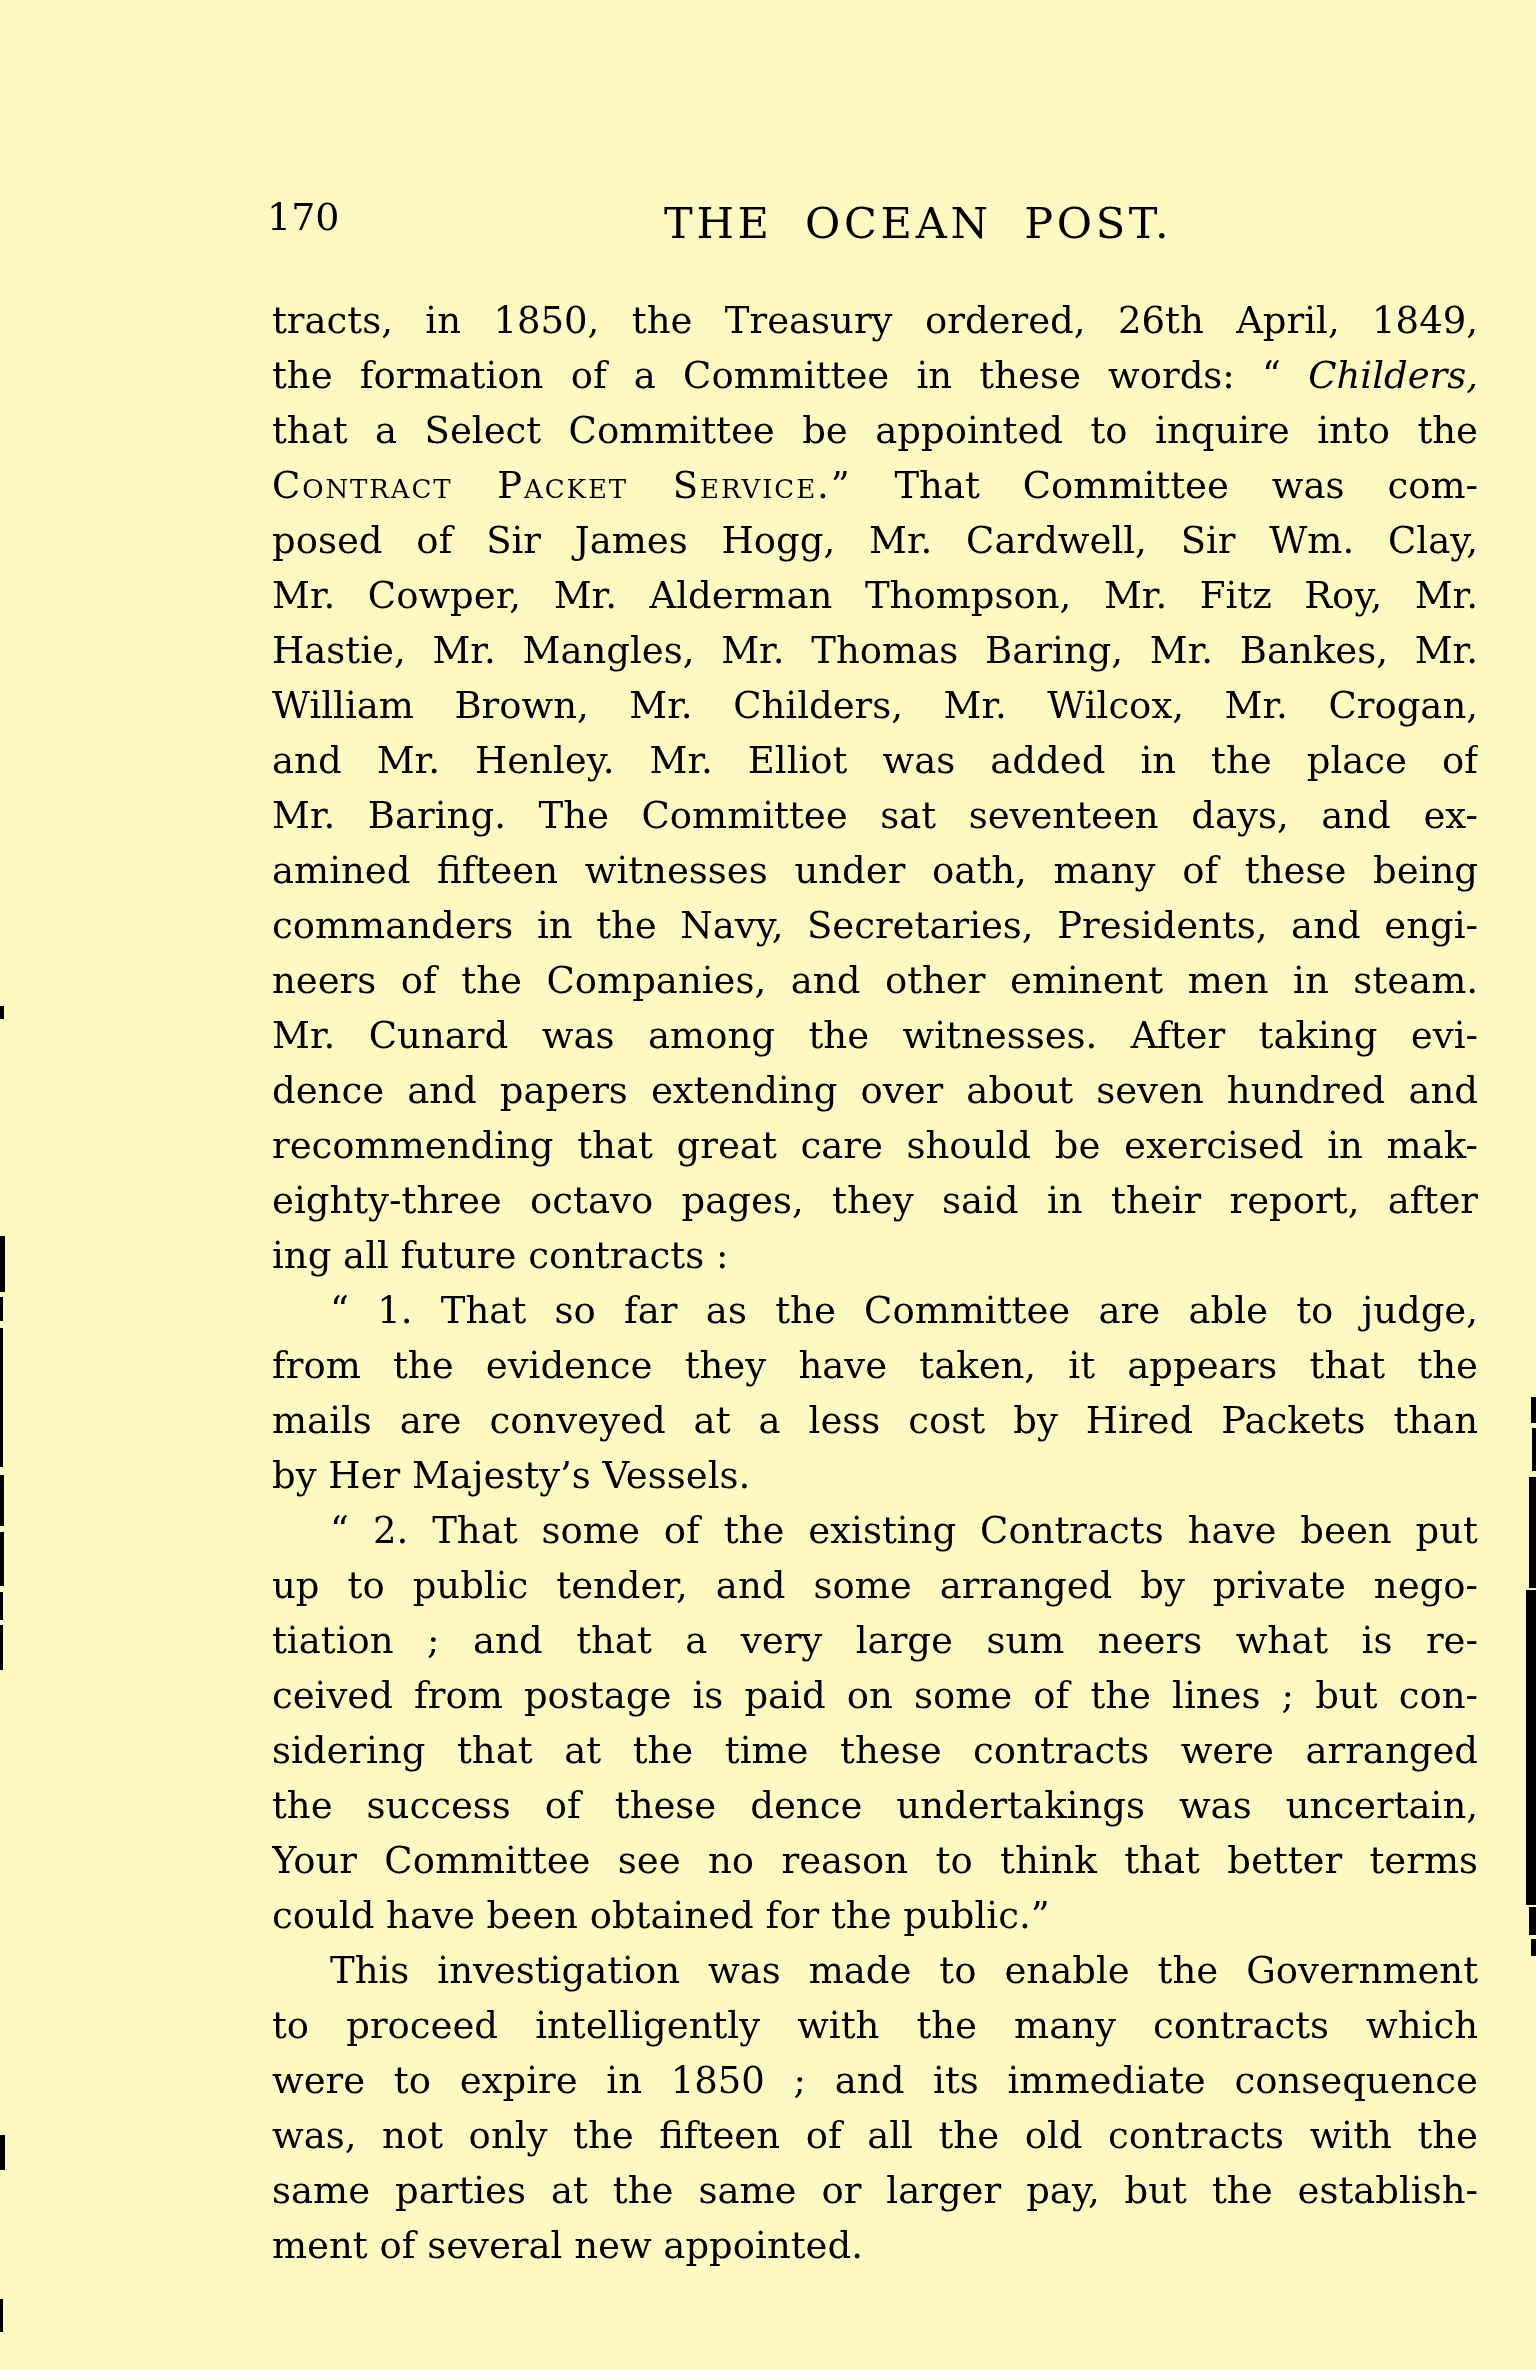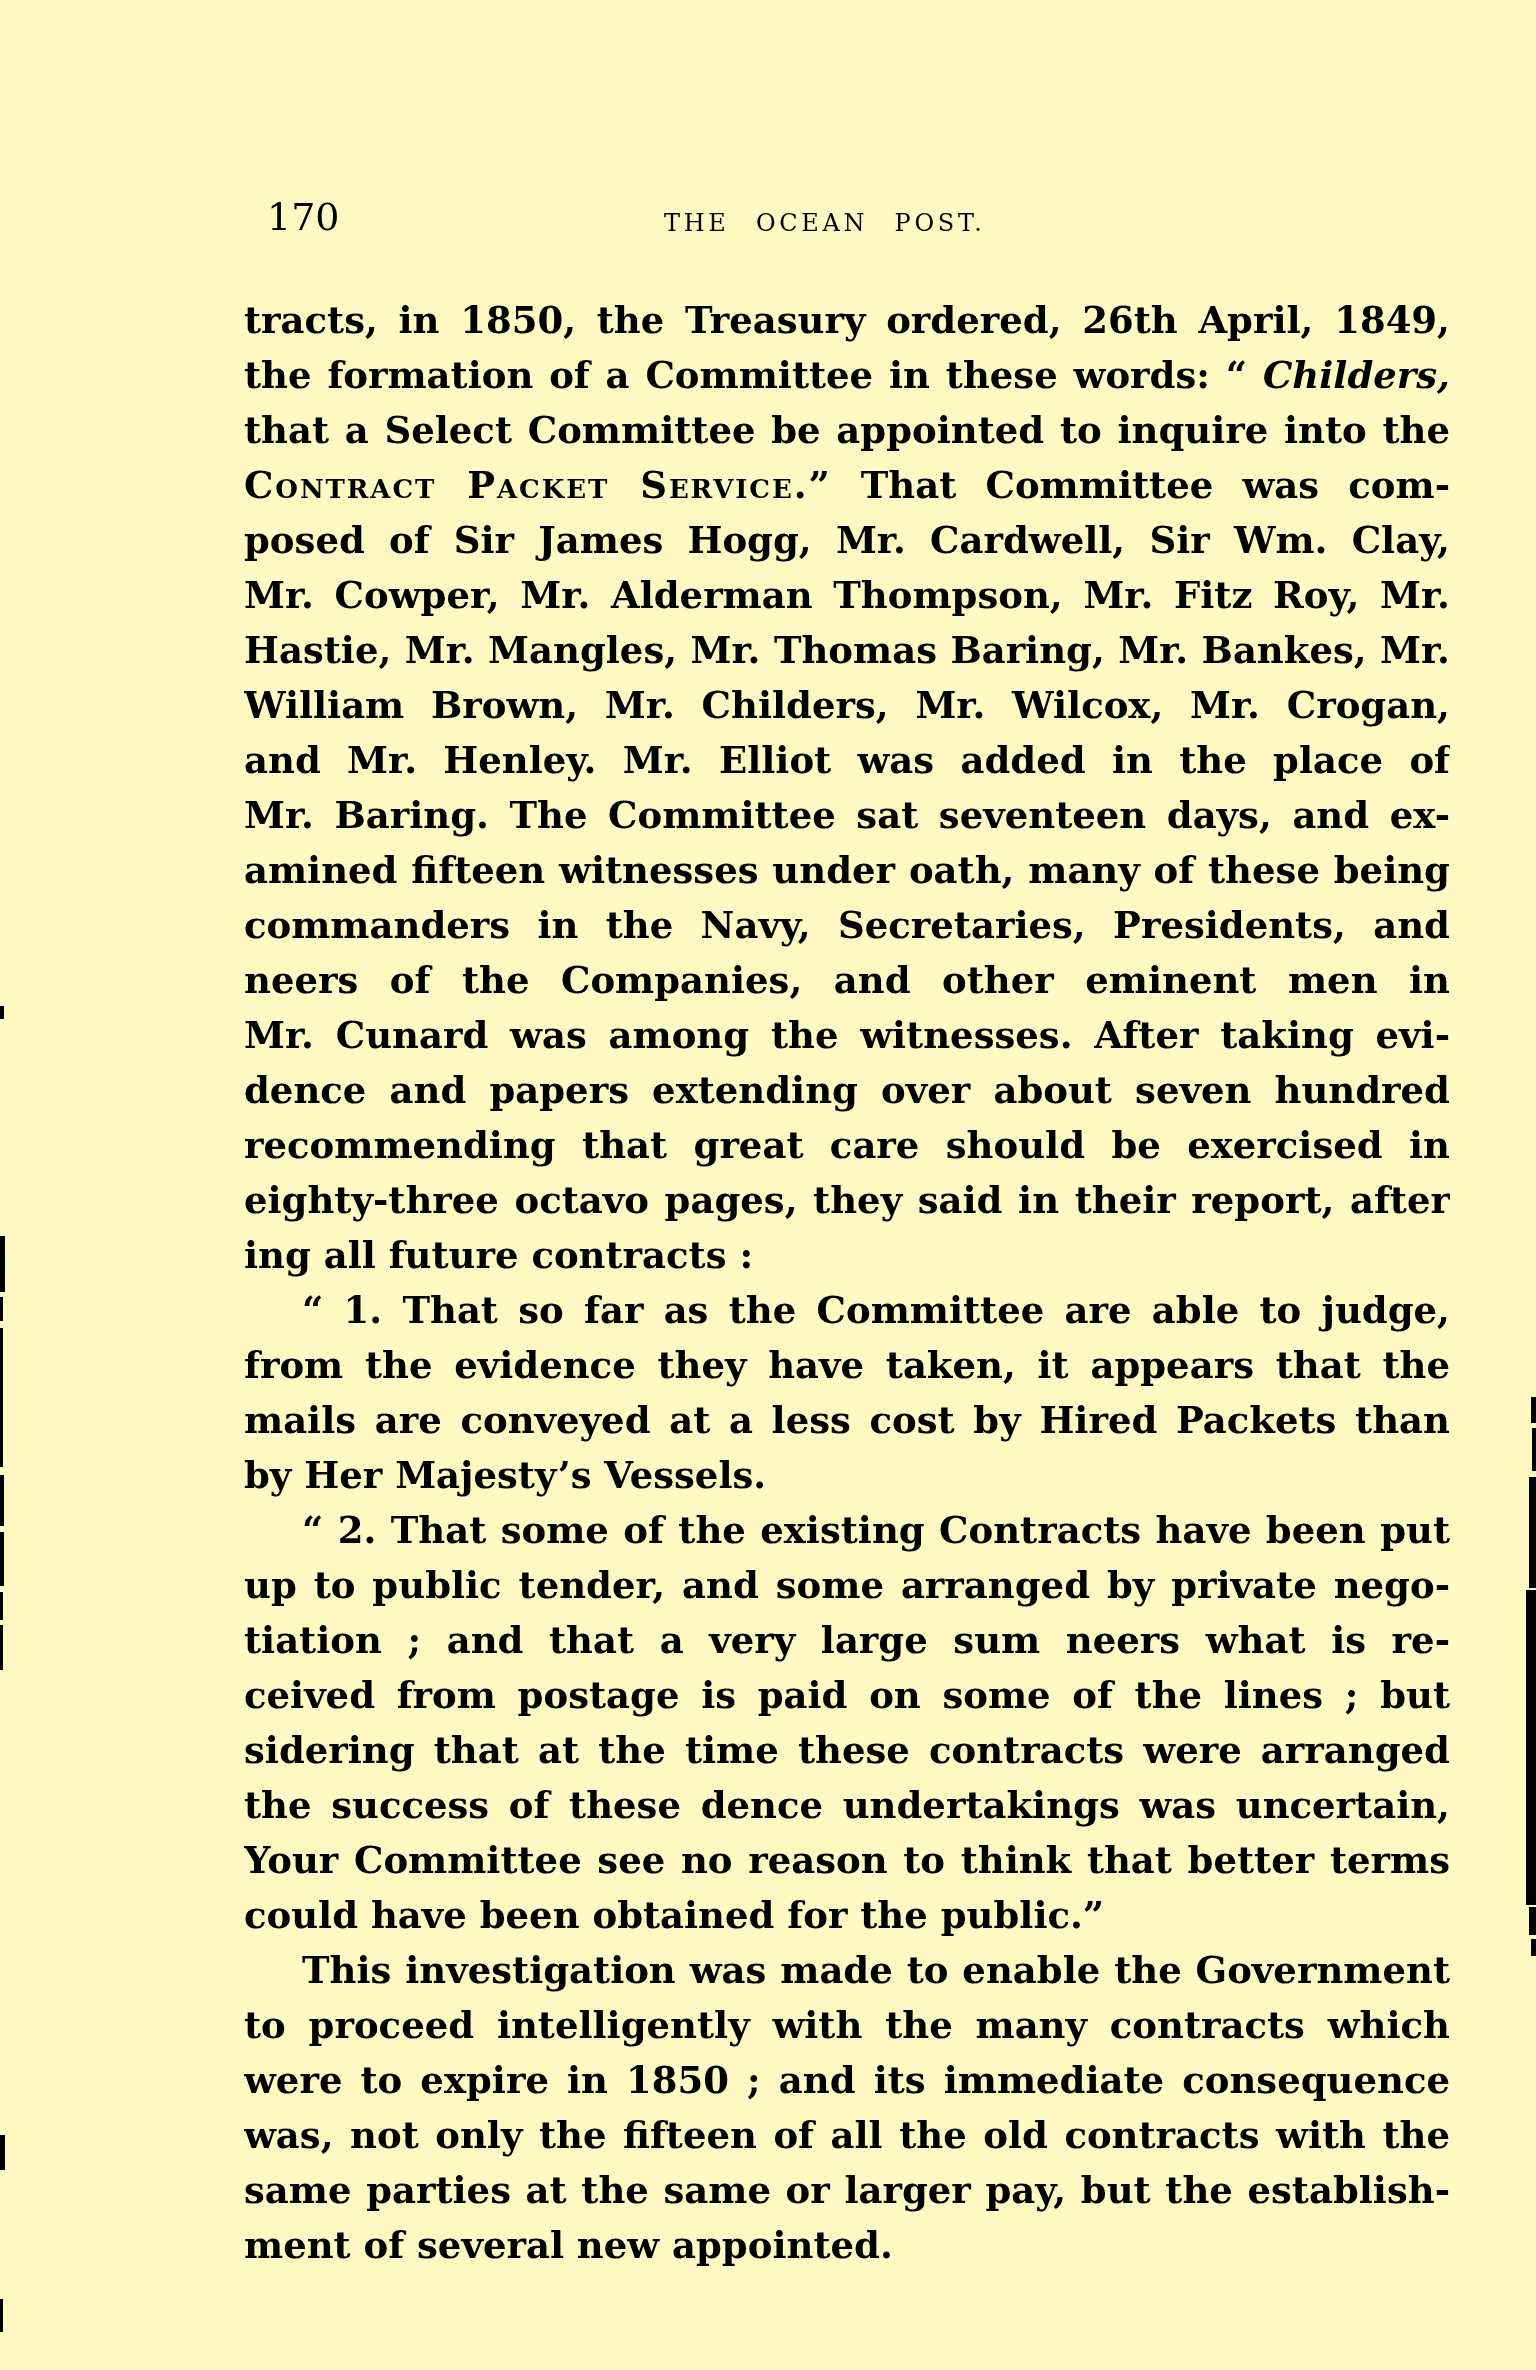--- a/index.html
+++ b/index.html
@@ -18,32 +18,31 @@
     position: absolute;
     left: 267px;
     top: 195px;
     font-size: 38px;
     line-height: 45px;
   }
   .running-title {
     position: absolute;
     left: 664px;
     top: 205px;
-    font-size: 24px;
+    font-size: 43px;
     line-height: 37px;
     letter-spacing: 3.7px;
     word-spacing: 15px;
   }
 
   .page-text {
     position: absolute;
-    left: 244px;
+    left: 272px;
     top: 293px;
     width: 1206px;
-    font-weight: bold;
   }
   .line {
     font-size: 37px;
     height: 55px;
     line-height: 55px;
     overflow: hidden;
     text-align: justify;
     -moz-text-align-last: justify;
     text-align-last: justify;
     text-justify: inter-word;

